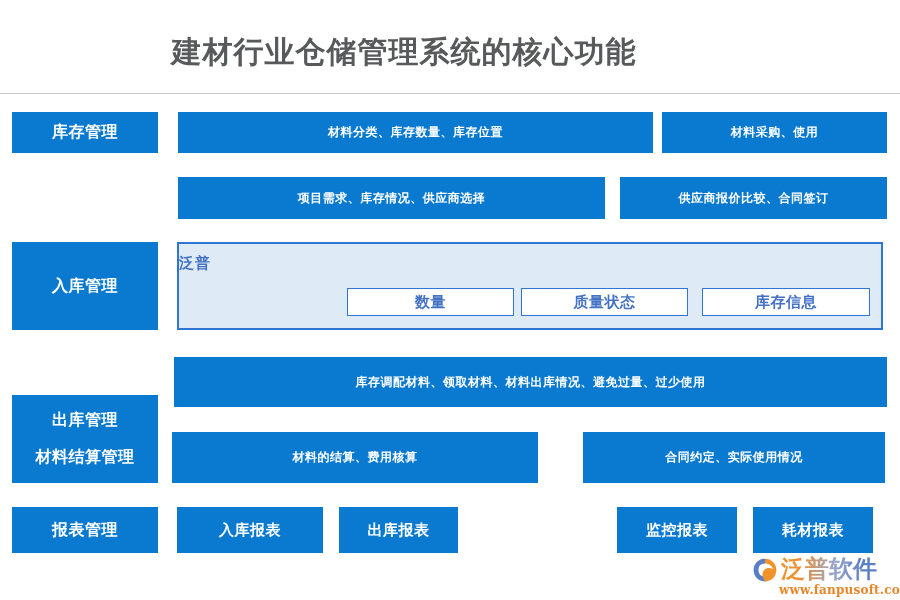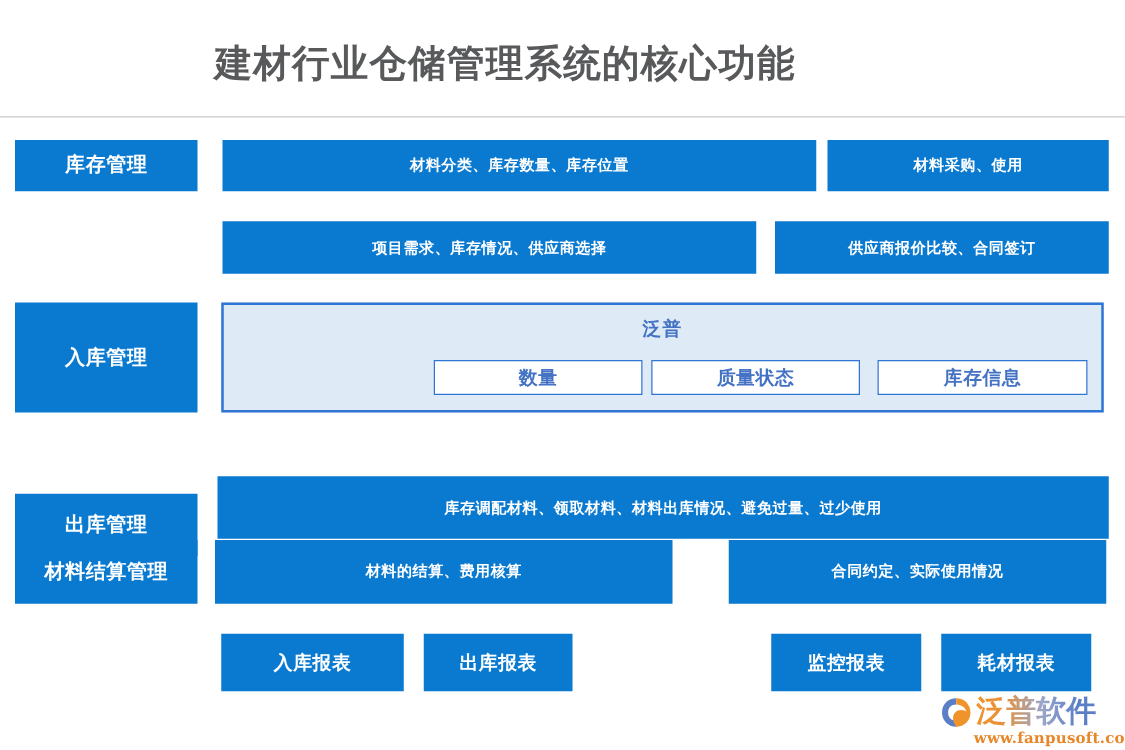--- a/index.html
+++ b/index.html
@@ -63,21 +63,21 @@
   
   .panel {
     position: absolute;
     background: #deebf7;
     border: 2px solid #2e75d4;
   }
   .panel-title {
     position: absolute;
     left: 0; top: 10px;
     width: 100%;
-    text-align: center;
+    text-align: left;
     font-size: 15px;
     font-weight: bold;
     color: #4472c4;
     letter-spacing: 1px;
   }
   .chip {
     position: absolute;
     background: #ffffff;
     border: 1px solid #2e75d4;
     color: #4472c4;
@@ -145,26 +145,27 @@
   <div class="box label" style="left:12px; top:242px; width:146px; height:88px;">入库管理</div>
 
   <div class="panel" style="left:177px; top:242px; width:706px; height:88px;">
     <div class="panel-title">泛普</div>
   </div>
   <div class="chip" style="left:347px; top:288px; width:167px; height:28px;">数量</div>
   <div class="chip" style="left:521px; top:288px; width:167px; height:28px;">质量状态</div>
   <div class="chip" style="left:702px; top:288px; width:168px; height:28px;">库存信息</div>
 
   <div class="box label" style="left:12px; top:357px; width:146px; height:50px;margin-top:38px;">出库管理</div>
-  <div class="box desc" style="left:174px; top:357px; width:713px; height:50px;margin-top:24px;">库存调配材料、领取材料、材料出库情况、避免过量、过少使用</div>
+  <div class="box desc" style="left:174px; top:357px; width:713px; height:50px;">库存调配材料、领取材料、材料出库情况、避免过量、过少使用</div>
 
   <div class="box label" style="left:12px; top:432px; width:146px; height:51px;">材料结算管理</div>
   <div class="box desc" style="left:172px; top:432px; width:366px; height:51px;">材料的结算、费用核算</div>
   <div class="box desc" style="left:583px; top:432px; width:302px; height:51px;">合同约定、实际使用情况</div>
 
+  <div class="box label" style="left:12px; top:507px; width:146px; height:46px;">报表管理</div>
   <div class="box report" style="left:177px; top:507px; width:146px; height:46px;">入库报表</div>
   <div class="box report" style="left:339px; top:507px; width:119px; height:46px;">出库报表</div>
   <div class="box report" style="left:617px; top:507px; width:120px; height:46px;">监控报表</div>
   <div class="box report" style="left:753px; top:507px; width:120px; height:46px;">耗材报表</div>
 
   <div class="logo">
     <svg class="logo-mark" viewBox="0 0 32 32">
       <path d="M16 2 C8 2 2 8 2 16 C2 24 8 30 16 30 L16 24 C11 24 8 21 8 16 C8 11 11 8 16 8 Z" fill="#5b7fc7"></path>
       <path d="M16 8 C21 8 25 11 26 15 C22 13 18 13 15 16 C12 19 12 24 16 30 C24 30 30 24 30 16 C30 8 24 2 16 2 Z" fill="#f0932a"></path>
     </svg>

